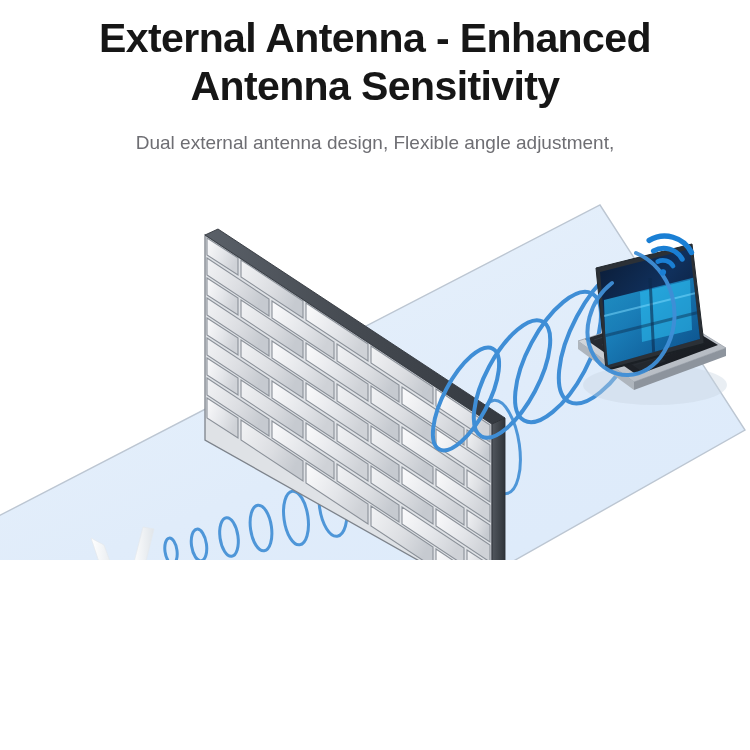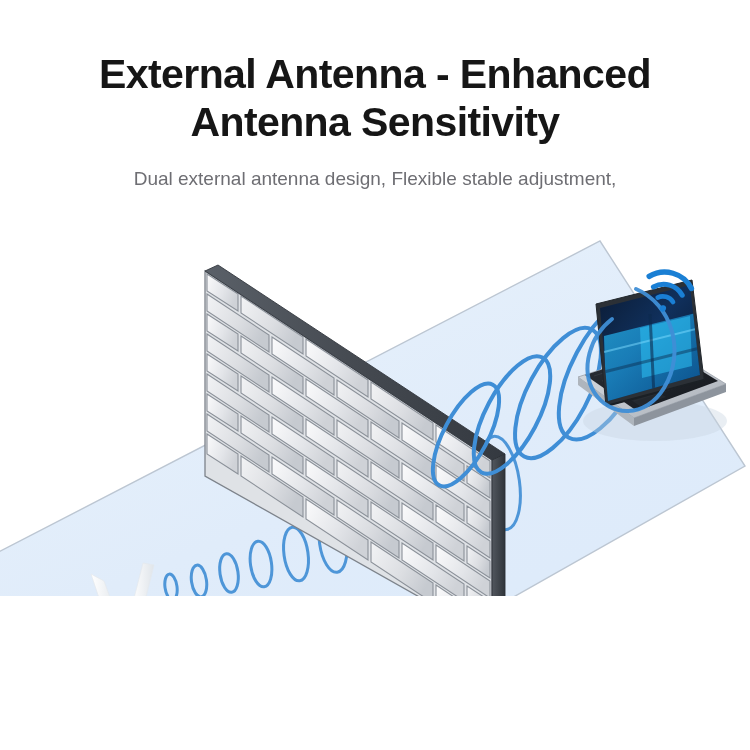--- a/index.html
+++ b/index.html
@@ -9,21 +9,20 @@
     background:#ffffff;
     overflow:hidden;
     position:relative;
   }
   #stage {
     position:relative;
     width:750px;
     height:560px;
     background:#ffffff;
     overflow:hidden;
-    margin-top:36px;
   }
   
   .text-block {
     position:absolute;
     top:0; left:0;
     width:750px;
     padding-top:14px;
     text-align:center;
     z-index:40;
   }
@@ -306,17 +305,17 @@
 
     </svg>
   </div>
 
   <div class="text-block">
     <h1 class="headline">
       <span>External Antenna - Enhanced</span>
       <span class="line2">Antenna Sensitivity</span>
     </h1>
     <p class="subhead">
-      <span class="sline">Dual external antenna design, Flexible stable adjustment,</span>
+      <span class="sline">Dual external antenna design, Flexible angle adjustment,</span>
     </p>
   </div>
 
 </div>
 
 </body></html>

